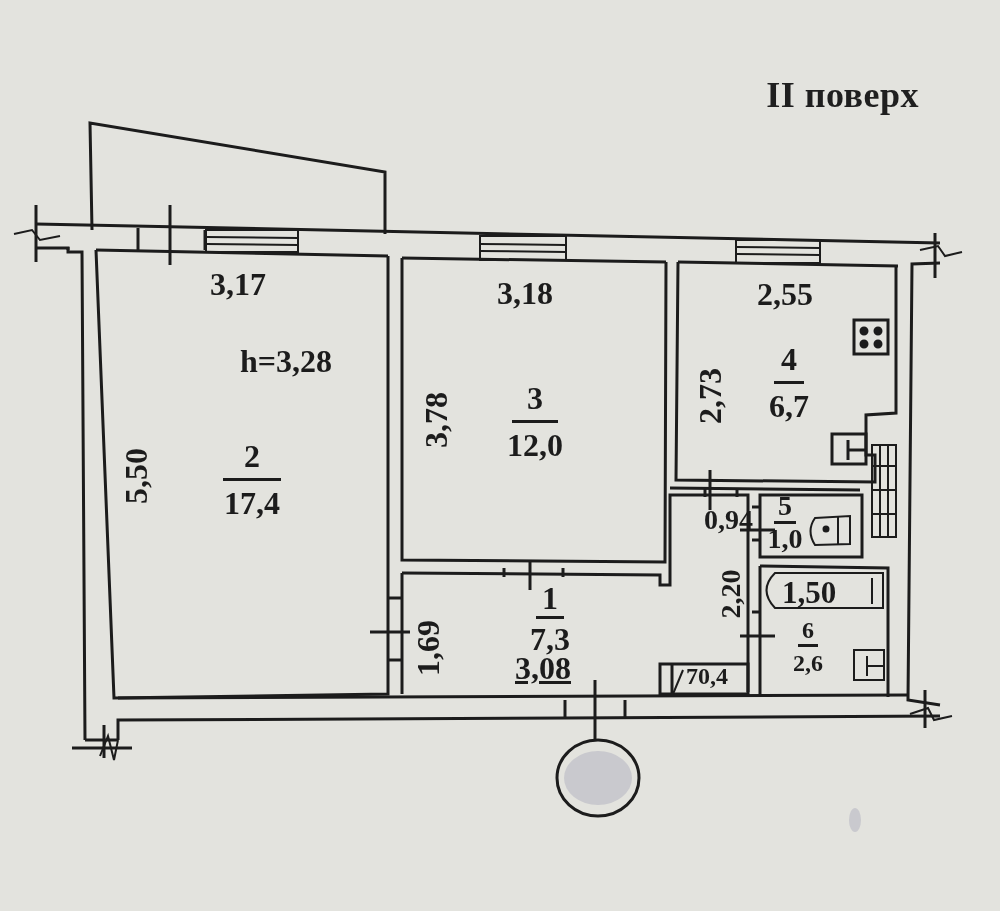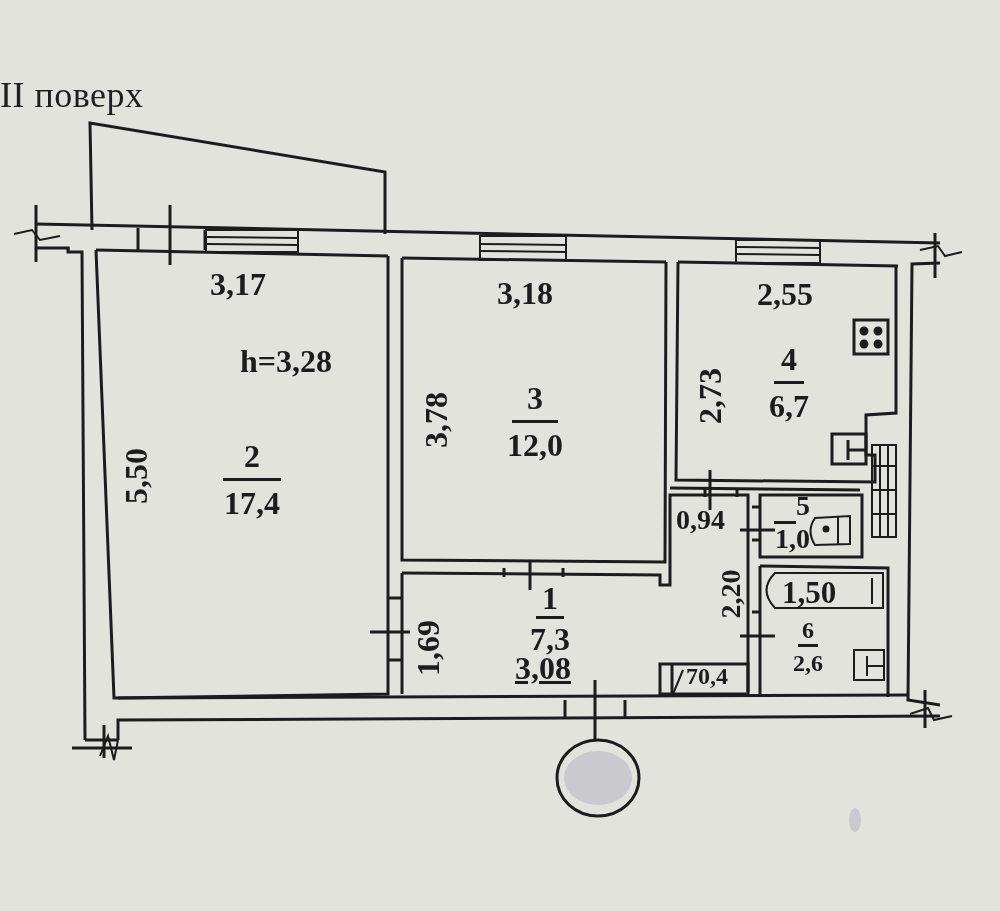--- a/index.html
+++ b/index.html
@@ -4,21 +4,21 @@
 <style>
   html, body { margin:0; padding:0; }
   body {
     width:1000px; height:911px; overflow:hidden;
     background:#e3e3de;
     position:relative;
     font-family:"Liberation Serif","DejaVu Serif",serif;
   }
   .title {
     position:absolute; left:0; width:919px; top:74px;
-    text-align:left; font-weight:normal; font-size:36px; color:#1f1f1f;
+    text-align:right; font-weight:bold; font-size:36px; color:#1f1f1f;
     letter-spacing:0.5px;
   }
   svg.plan { position:absolute; left:0; top:0; }
   .lbl {
     position:absolute; font-weight:bold; color:#1c1c1c; white-space:nowrap;
     line-height:1;
   }
   .dim { font-size:32px; }
   .vert { transform-origin:center center; transform:rotate(-90deg); }
   .frac {
@@ -201,22 +201,22 @@
 </div>
 
 <div class="lbl dim" style="left:757px;top:278px;">2,55</div>
 <div class="lbl dim vert" style="left:682px;top:380px;">2,73</div>
 <div class="frac" style="left:762px;top:343px;width:54px;">
   <span>4</span>
   <span class="bar" style="width:30px;"></span>
   <span>6,7</span>
 </div>
 
-<div class="lbl" style="left:676px;top:506px;font-size:28px;">0,94</div>
-<div class="frac" style="left:760px;top:492px;width:50px;font-size:28px;text-align:right;">
+<div class="lbl" style="left:704px;top:506px;font-size:28px;">0,94</div>
+<div class="frac" style="left:760px;top:492px;width:50px;font-size:28px;">
   <span>5</span>
   <span class="bar" style="width:22px;margin:1px auto 1px auto;"></span>
   <span>1,0</span>
 </div>
 
 <div class="lbl" style="left:782px;top:577px;font-size:31px;">1,50</div>
 <div class="lbl vert" style="left:706px;top:580px;font-size:28px;">2,20</div>
 <div class="frac" style="left:780px;top:618px;width:56px;font-size:24px;">
   <span>6</span>
   <span class="bar" style="width:20px;margin:2px auto 4px auto;"></span>

